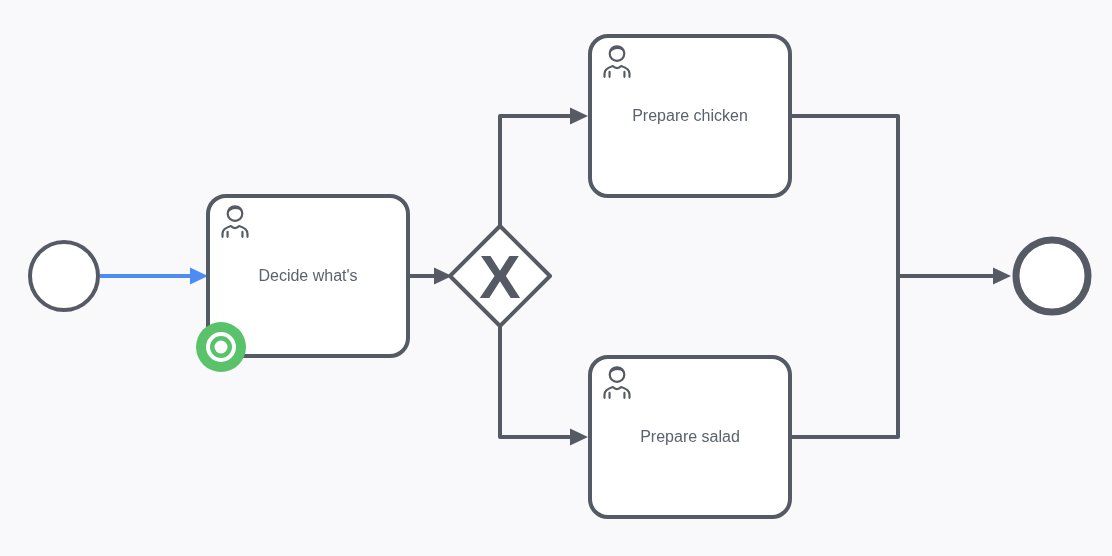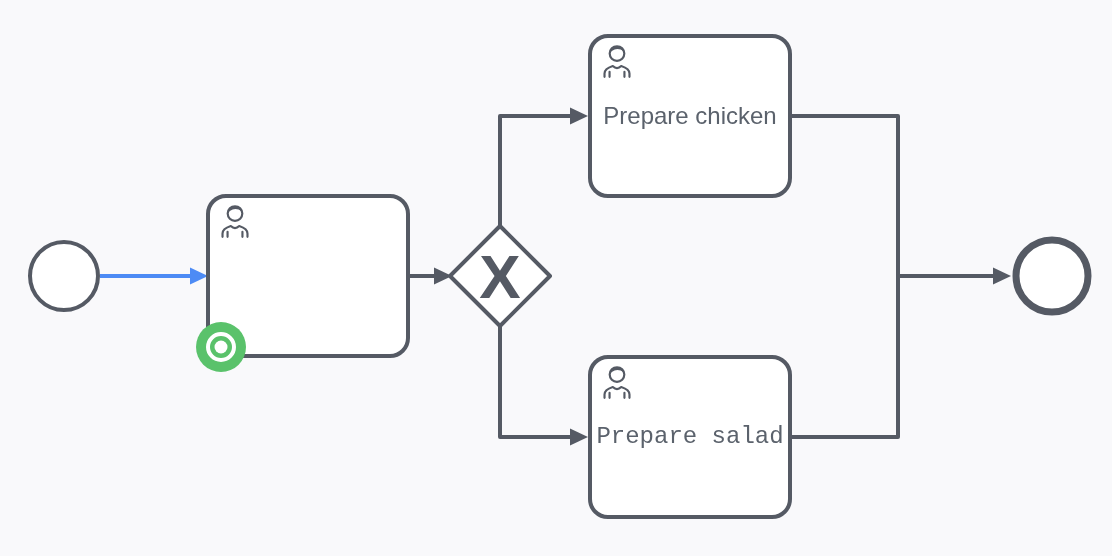--- a/index.html
+++ b/index.html
@@ -37,27 +37,27 @@
   .badge-ring{fill:none;stroke:#ffffff;stroke-width:4;}
   .badge-dot{fill:#ffffff;}
   .icon-stroke{fill:none;stroke:var(--shape-stroke);stroke-width:1.8;stroke-linejoin:round;stroke-linecap:round;}
   .icon-fill{fill:var(--shape-stroke);stroke:none;}
   .task-label{
     position:absolute;
     display:flex;flex-direction:column;
     align-items:center;justify-content:center;
     text-align:center;
     color:var(--label-color);
-    font-size:24px;line-height:30px;
+    font-size:16px;line-height:30px;
     pointer-events:none;
     white-space:nowrap;
   }
   .label-decide{left:208px;top:196px;width:200px;height:160px;}
   .label-chicken{left:590px;top:36px;width:200px;height:160px;}
-  .label-salad{left:590px;top:357px;width:200px;height:160px;font-family:Liberation Mono, monospace;}
+  .label-salad{left:590px;top:357px;width:200px;height:160px;}
 </style>
 </head>
 <body>
 
 <div class="canvas">
   <svg class="diagram" width="1112" height="556" viewBox="0 0 1112 556">
 
     <g>
       <path class="flow-blue" d="M100,276 L191,276"></path>
       <path class="flow-head-blue" d="M208,276 L190,267.5 L190,284.5 Z"></path>
@@ -119,20 +119,21 @@
     <circle class="event-end" cx="1052" cy="276" r="36"></circle>
 
     <g>
       <circle class="badge-bg" cx="221" cy="347" r="25"></circle>
       <circle class="badge-ring" cx="221" cy="347" r="13"></circle>
       <circle class="badge-dot" cx="221" cy="347" r="6.5"></circle>
     </g>
   </svg>
 
   <div class="task-label label-decide">
+    <span>Decide what's</span>
   </div>
   <div class="task-label label-chicken">
     <span>Prepare chicken</span>
   </div>
   <div class="task-label label-salad">
     <span>Prepare salad</span>
   </div>
 </div>
 
 </body></html>

